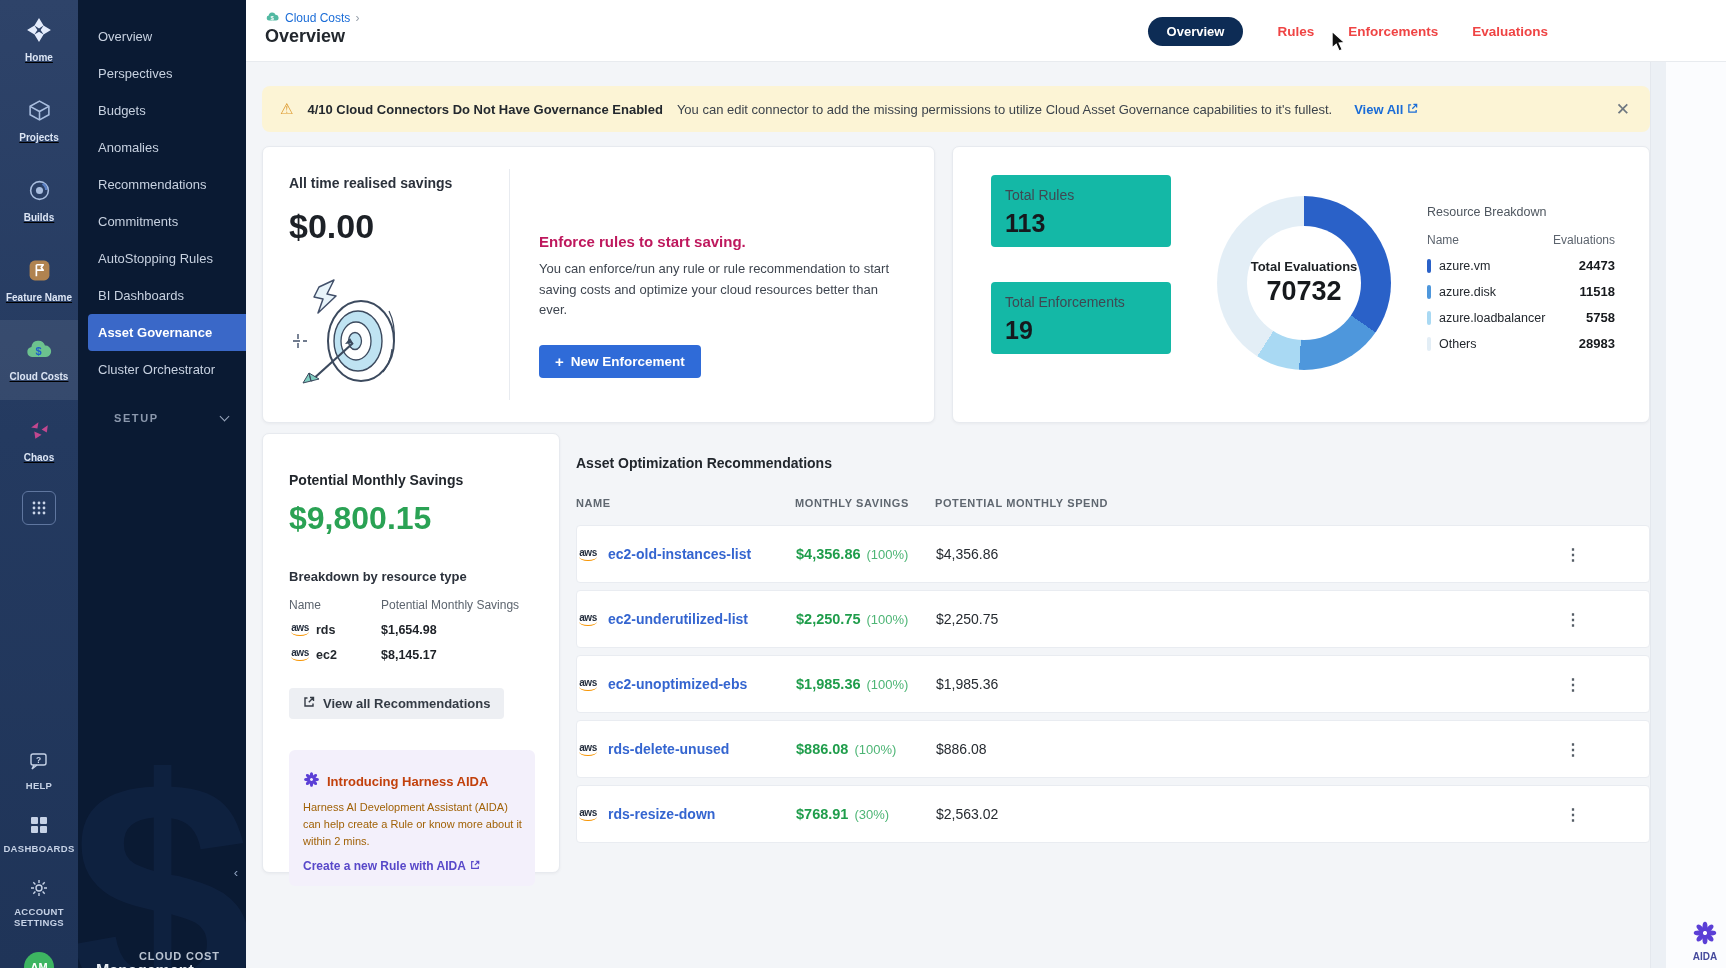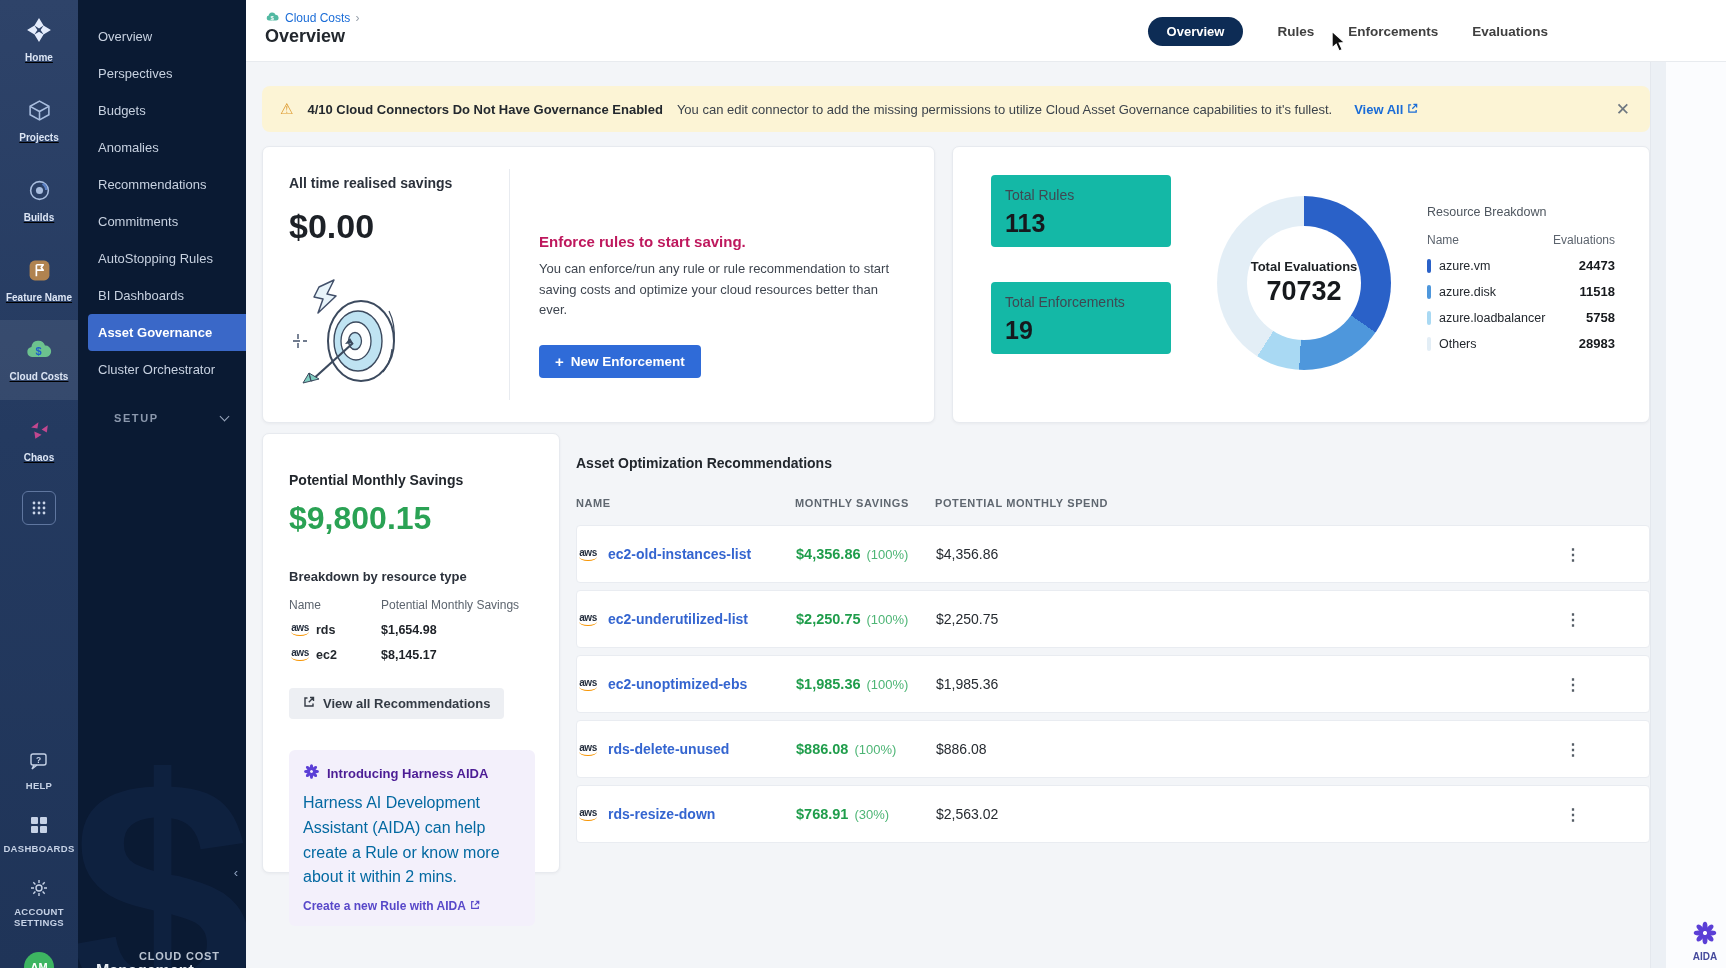--- a/index.html
+++ b/index.html
@@ -35,21 +35,21 @@
   .collapse-btn{position:absolute;right:3px;bottom:85px;width:14px;height:22px;color:#8fa2c0;font-size:13px;display:flex;align-items:center;justify-content:center;cursor:pointer;}
 
   
   .main{position:absolute;left:246px;top:0;right:0;bottom:0;}
   .topbar{position:absolute;left:0;top:0;right:0;height:62px;background:#fff;border-bottom:1px solid #e8ebef;z-index:10;}
   .crumbs{position:absolute;left:19px;top:9px;display:flex;align-items:center;gap:5px;}
   .crumb-link{font-size:12px;color:#1a6cd7;cursor:pointer;}
   .crumb-sep{font-size:12px;color:#98a1ab;}
   .page-title{position:absolute;left:19px;top:26px;font-size:18px;font-weight:700;color:#22272d;}
   .page-nav{position:absolute;right:178px;top:0;height:62px;display:flex;align-items:center;gap:34px;}
-  .nav-link{font-size:13.5px;font-weight:600;color:#404040;cursor:pointer;}
+  .nav-link{font-size:13.5px;font-weight:600;color:#ef4444;cursor:pointer;}
   .nav-pill{background:#0d2c55;color:#fff;font-size:13px;font-weight:600;padding:7px 19px;border-radius:17px;cursor:pointer;}
 
   .content{position:absolute;left:0;top:62px;width:1420px;bottom:0;background:#f3f5f8;padding:24px 16px 0 16px;}
   .scroll-strip{position:absolute;top:62px;bottom:0;left:1404px;width:16px;background:#ecf0f5;border-left:1px solid #e4e8ee;}
   .gutter{position:absolute;top:62px;bottom:0;left:1420px;right:0;background:#fbfcfe;}
   .aida-fab{position:absolute;right:8px;bottom:6px;display:flex;flex-direction:column;align-items:center;gap:1px;cursor:pointer;}
   .aida-fab .f-lbl{font-size:10px;font-weight:600;color:#45499c;}
 
   
   .banner{height:46px;background:#fcf4d5;border-radius:8px;display:flex;align-items:center;padding:0 20px 0 18px;margin-bottom:14px;}
@@ -96,22 +96,22 @@
   .pt-title{font-size:14px;font-weight:600;color:#22272d;}
   .pt-amount{font-size:32px;font-weight:700;color:#2aa254;margin-top:12px;}
   .pt-breakdown{font-size:13px;font-weight:600;color:#2b313b;margin-top:32px;}
   .pt-head{display:flex;margin-top:14px;font-size:12px;color:#5c646e;}
   .pt-head .c1{width:92px;}
   .pt-row{display:flex;align-items:center;margin-top:10px;font-size:12.5px;color:#23282e;}
   .pt-row .c1{width:92px;display:flex;align-items:center;gap:5px;font-weight:600;}
   .pt-row .c2{font-weight:600;color:#1d2127;}
   .btn-gray{margin-top:26px;display:inline-flex;align-items:center;gap:8px;background:#edeff3;border:none;border-radius:4px;padding:8px 14px;font-size:13px;font-weight:700;color:#343b45;cursor:pointer;}
   .aida-box{position:absolute;left:26px;right:24px;top:316px;background:#f3f0fb;border-radius:6px;padding:13px 12px 12px 14px;}
-  .ab-title{display:flex;align-items:center;gap:7px;font-size:13px;font-weight:700;color:#4c1d95;}
-  .ab-body{font-size:16px;color:#0369a1;line-height:1.55;margin-top:8px;}
+  .ab-title{display:flex;align-items:center;gap:7px;font-size:13px;font-weight:700;color:#c2410c;margin-top:8px;}
+  .ab-body{font-size:11px;color:#a16207;line-height:1.55;margin-top:8px;}
   .ab-link{display:inline-flex;align-items:center;gap:4px;font-size:12px;font-weight:600;color:#5848c9;margin-top:9px;cursor:pointer;}
 
   .reco{flex:1;padding-top:22px;}
   .reco-title{font-size:14px;font-weight:600;color:#22272d;}
   .reco-head{display:grid;grid-template-columns:219px 140px 1fr 96px;margin-top:26px;font-size:11px;font-weight:700;letter-spacing:.6px;color:#5f6770;}
   .reco-rows{margin-top:16px;display:flex;flex-direction:column;gap:7px;}
   .reco-row{display:grid;grid-template-columns:219px 140px 1fr 96px;align-items:center;height:58px;background:#fff;border:1px solid #e9ecf1;border-radius:4px;}
   .rr-name{display:flex;align-items:center;gap:9px;}
   .rr-link{font-size:14px;font-weight:600;color:#3465d0;cursor:pointer;}
   .rr-save{display:flex;align-items:baseline;gap:6px;}

